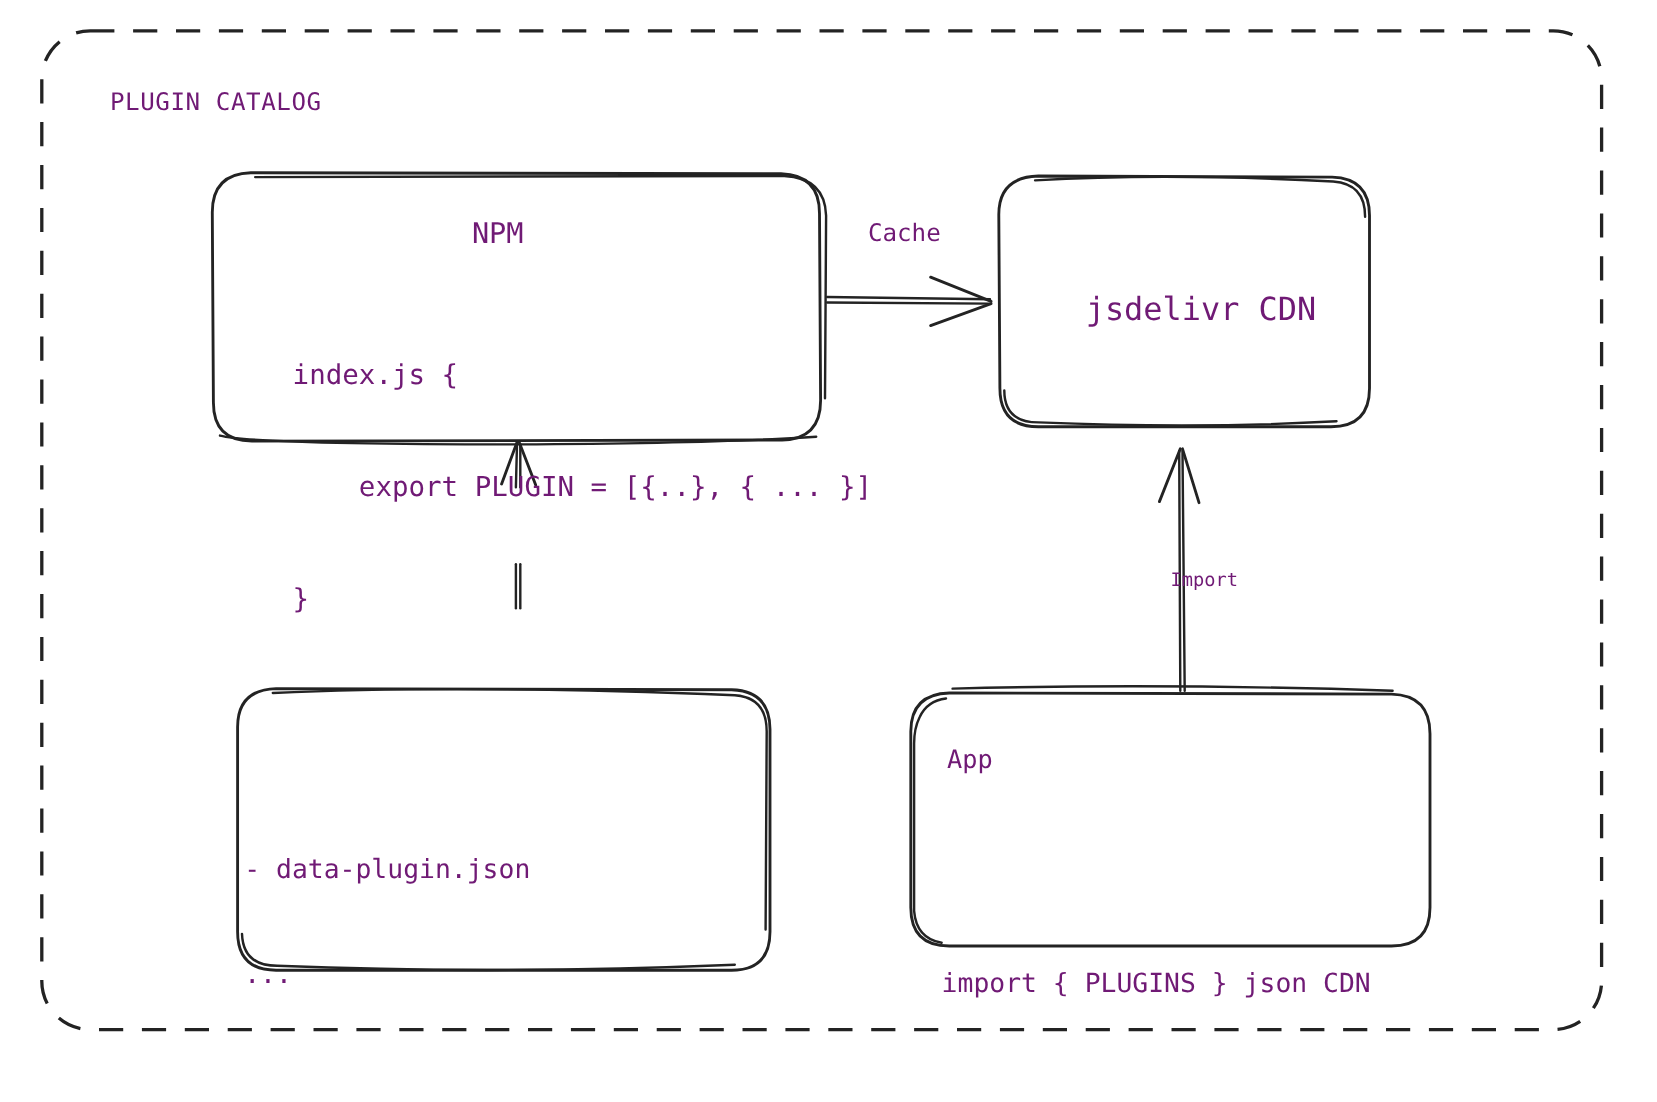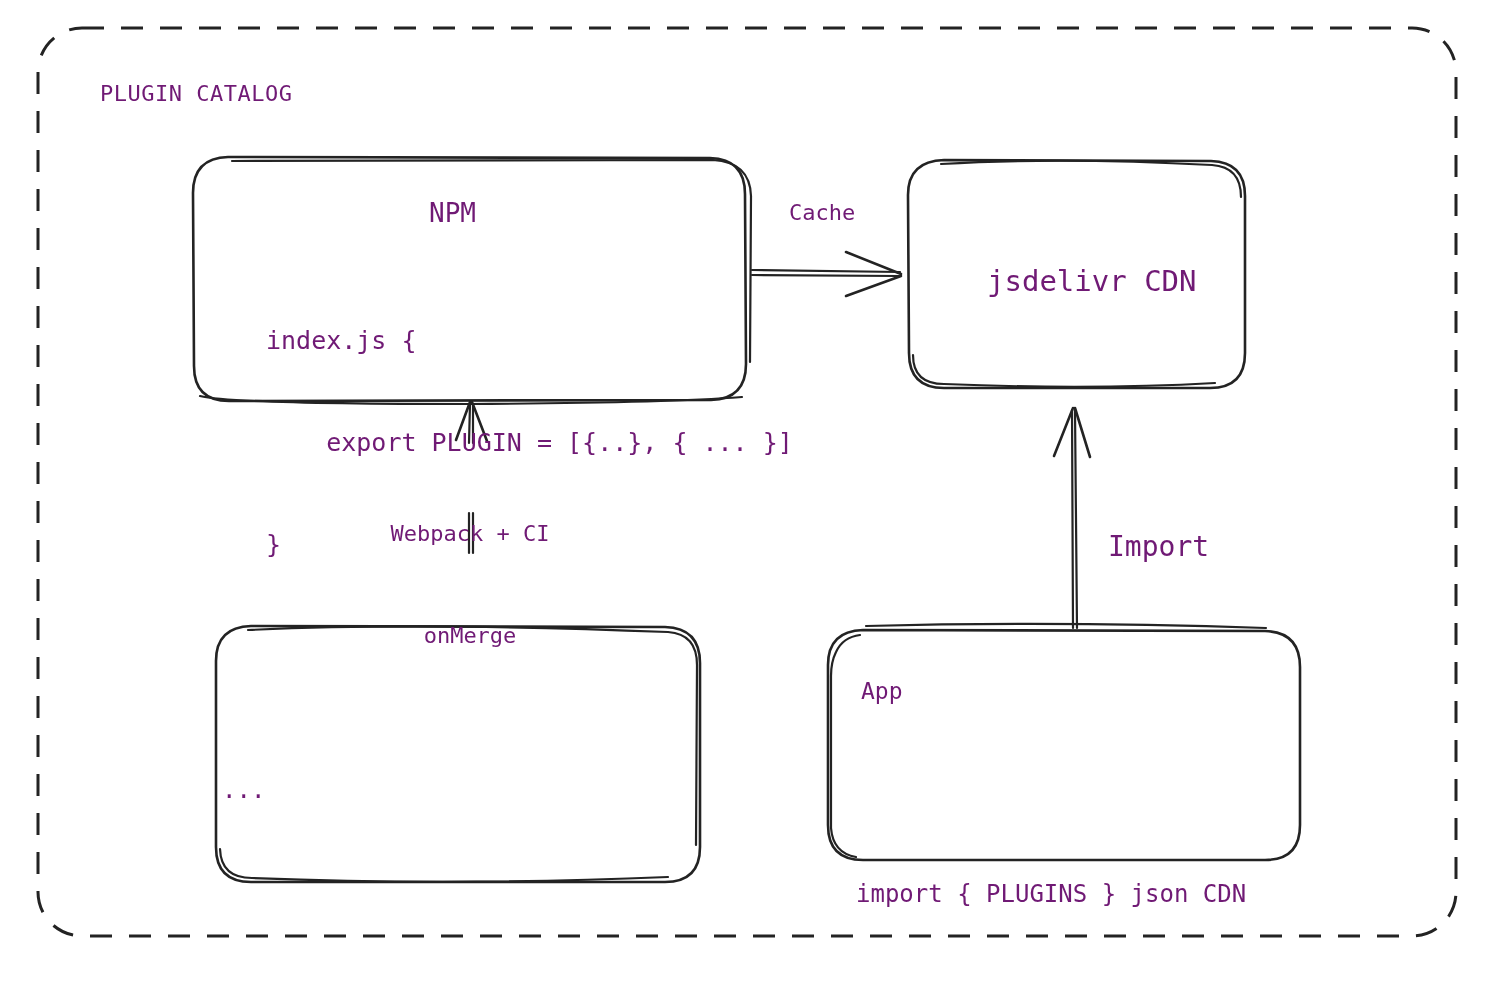--- a/index.html
+++ b/index.html
@@ -88,24 +88,23 @@
     top: 570px;
     font-size: 23px;
   }
   .repo-list {
     left: 222px;
     top: 710px;
     font-size: 24px;
     line-height: 32px;
   }
   .import-label {
-    left: 1108px;
+    left: 1064px;
     top: 520px;
-    font-size: 28px;
-    margin-top: 13px;
+    font-size: 17px;
   }
   .app-title {
     left: 861px;
     top: 680px;
     font-size: 23px;
   }
   .app-code {
     left: 856px;
     top: 739px;
     font-size: 24px;
@@ -177,27 +176,24 @@
   <div class="txt npm-code">
     <div>index.js {</div>
     <div>    export PLUGIN = [{..}, { ... }]</div>
     <div>}</div>
   </div>
 
   <div class="txt cdn-title">jsdelivr CDN</div>
 
   <div class="txt cache-label">Cache</div>
 
-  <div class="txt webpack-label">
-    <div>Webpack + CI</div>
-    <div>onMerge</div>
-  </div>
 
 
   <div class="txt repo-list">
+    <div>- data-plugin.json</div>
     <div>...</div>
   </div>
 
   <div class="txt import-label">Import</div>
 
   <div class="txt app-title">App</div>
 
   <div class="txt app-code">
     <div>import { PLUGINS } json CDN</div>
     

